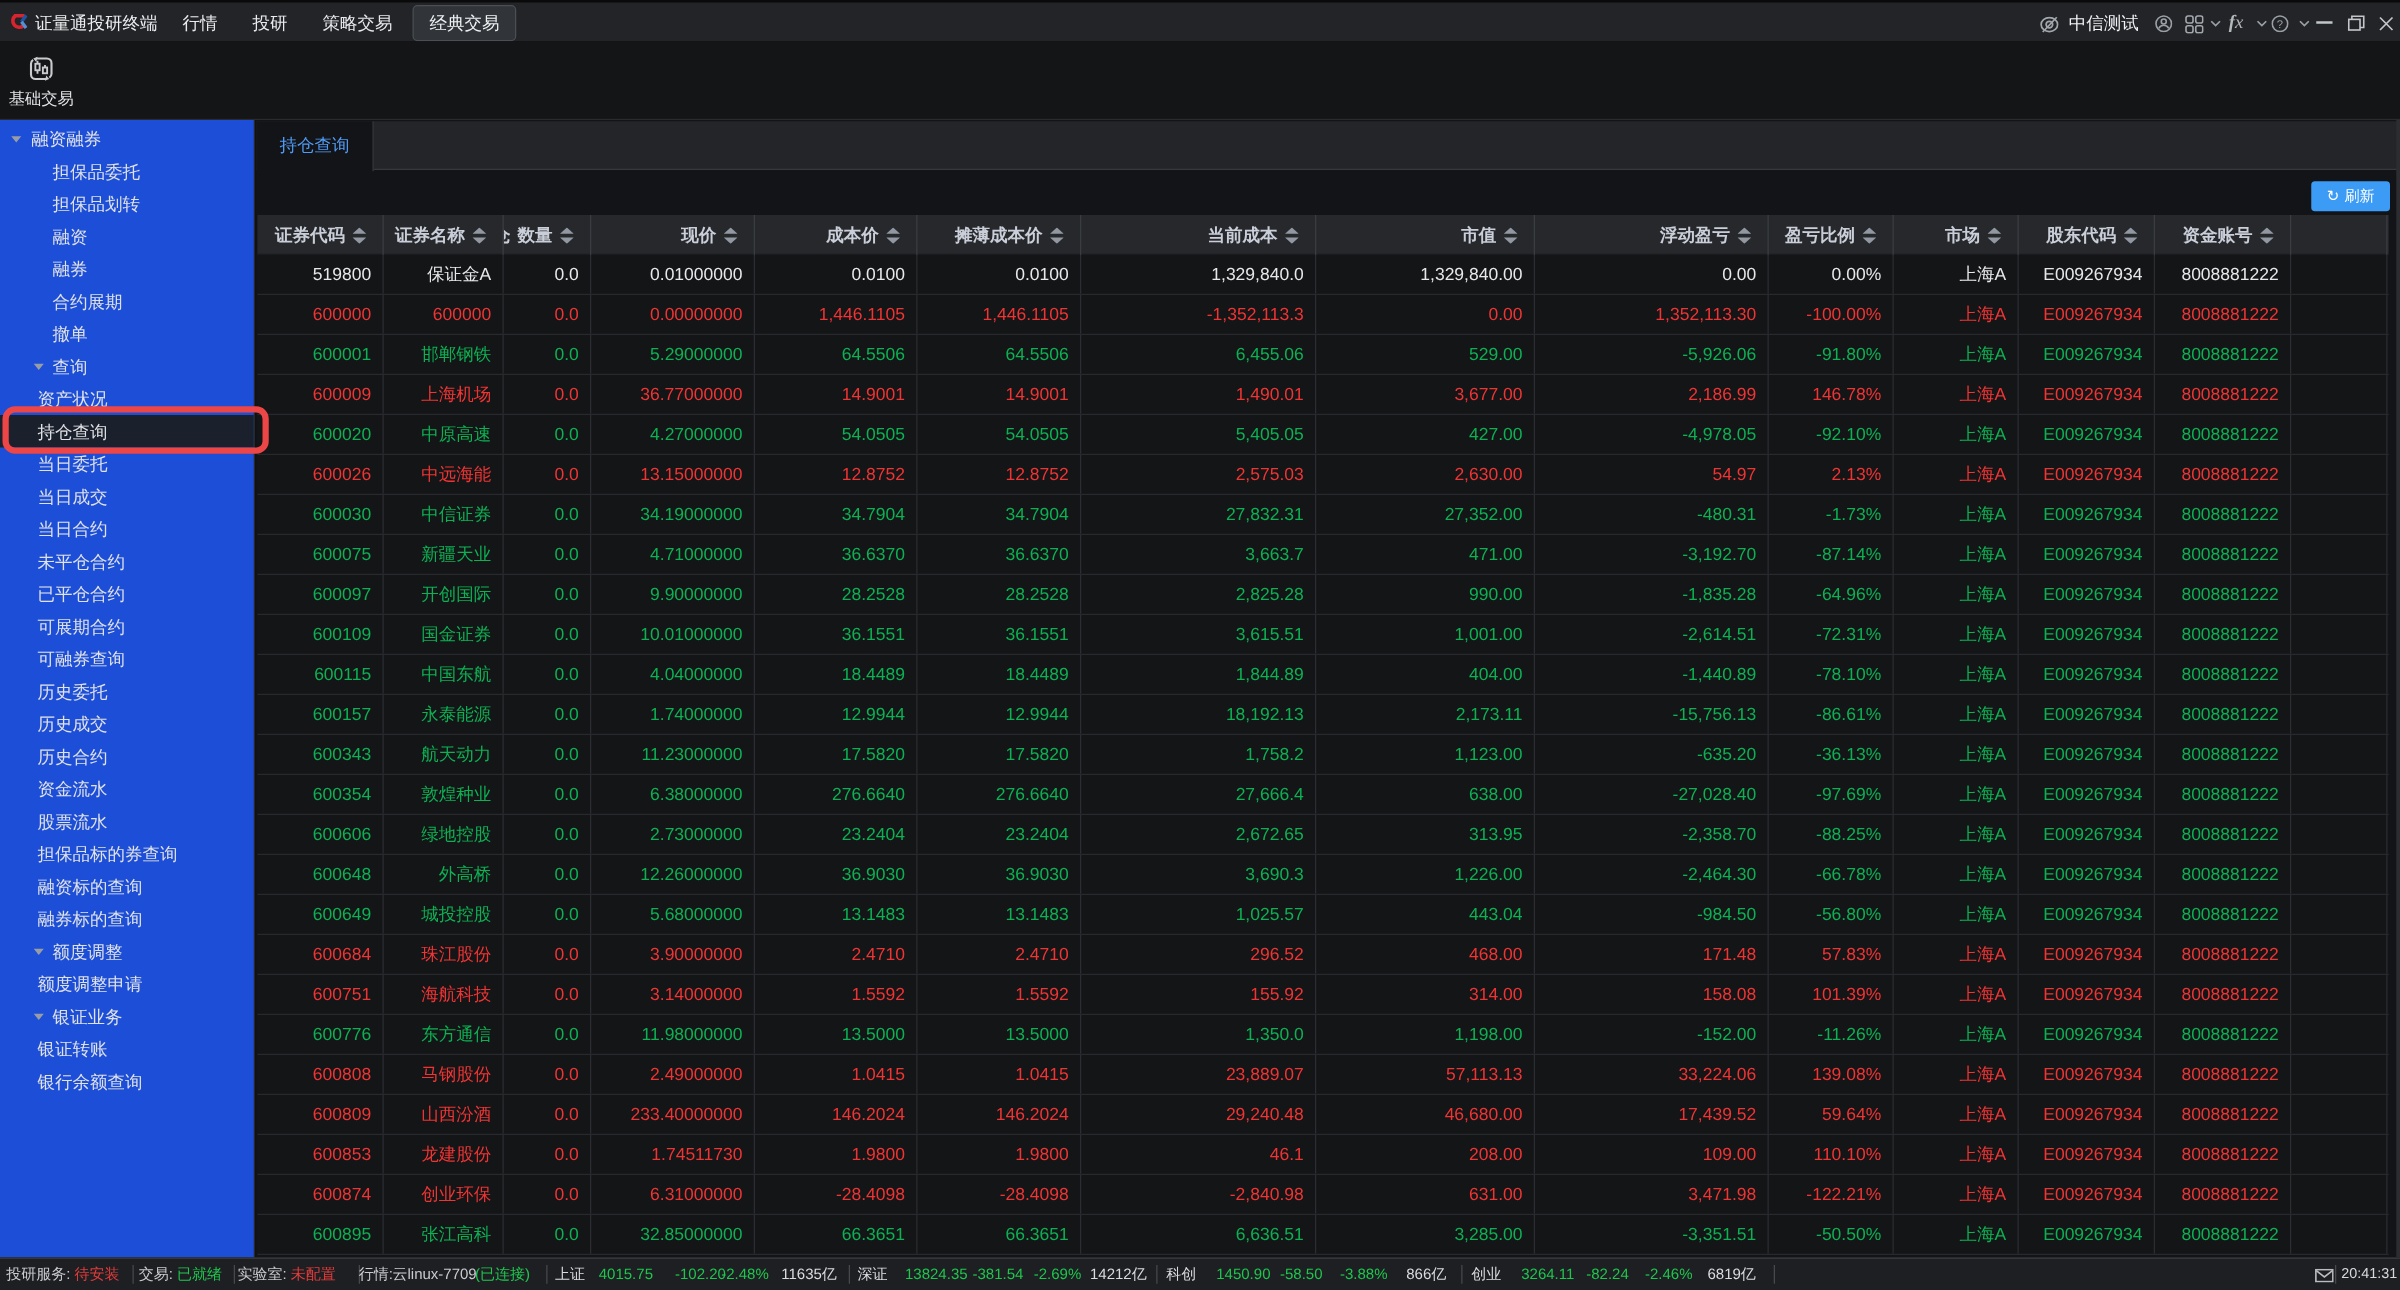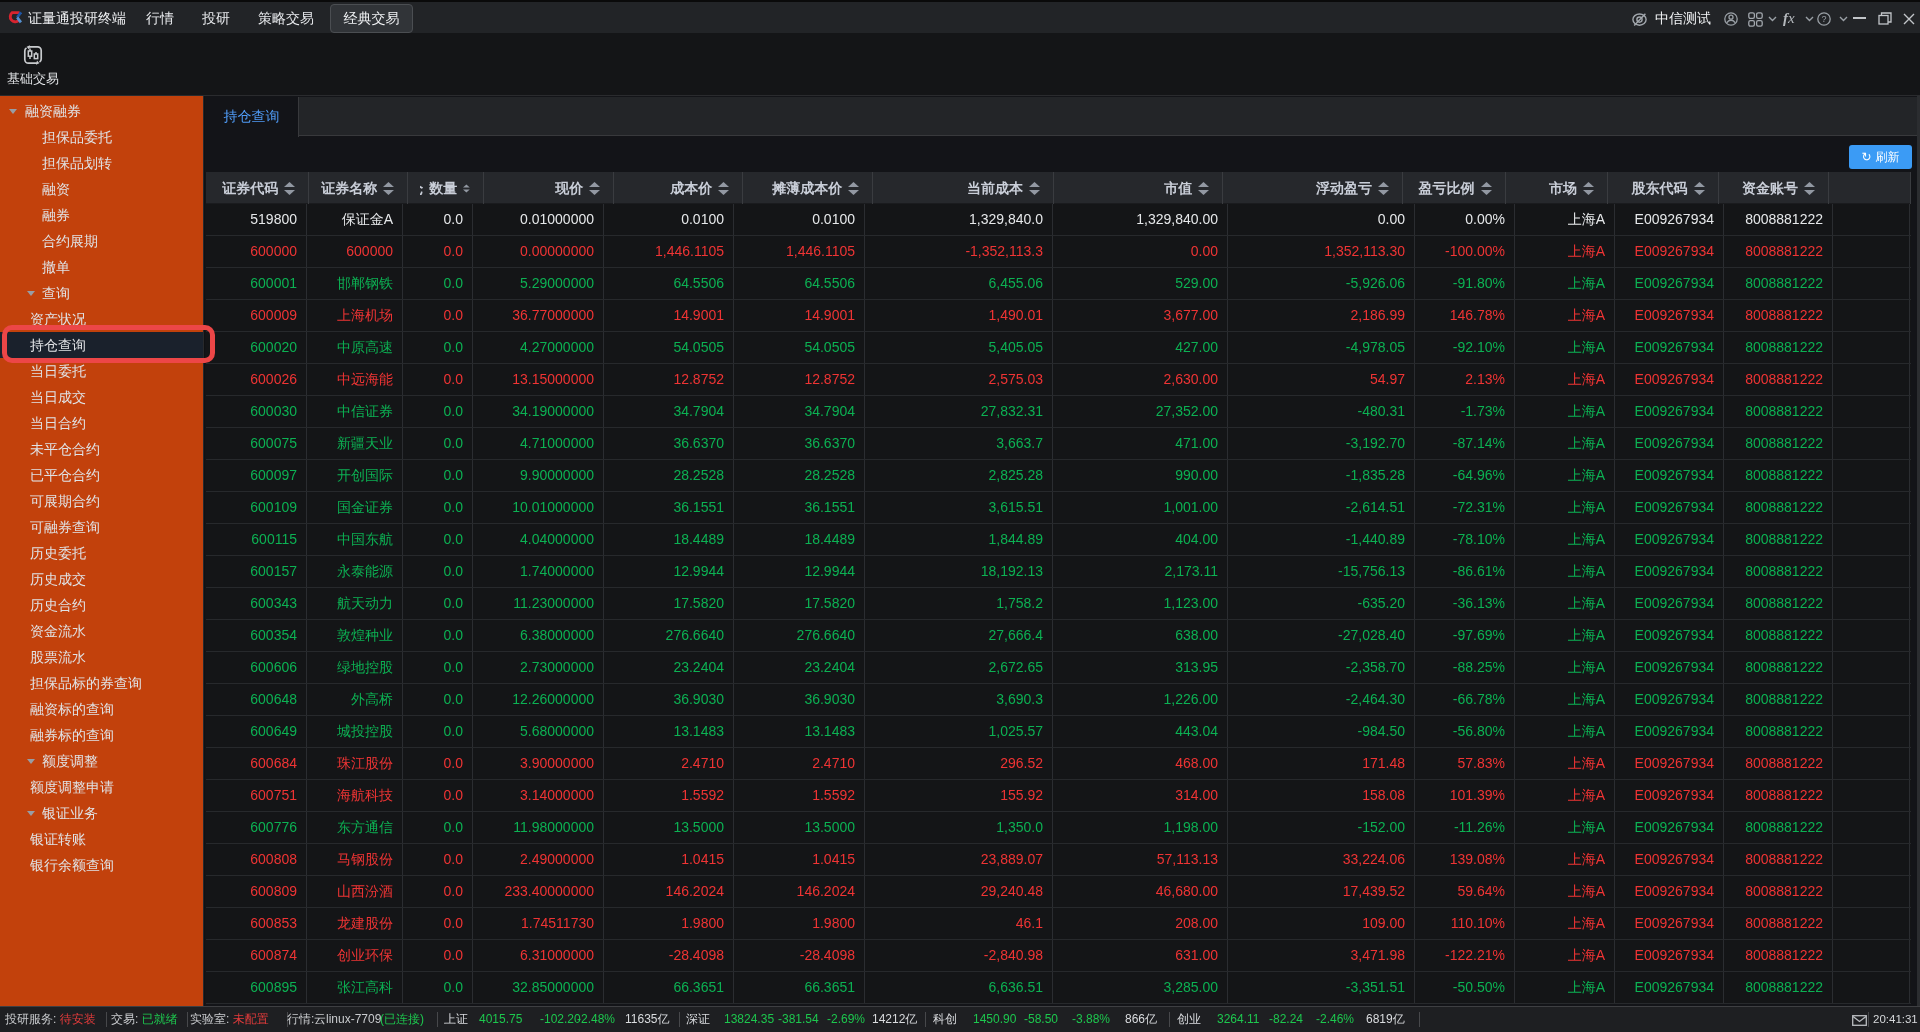--- a/index.html
+++ b/index.html
@@ -10,36 +10,36 @@
 
 #titlebar { position:absolute; left:0; top:0; width:1920px; height:33px; background:#222427; border-top:2px solid #0a0a0a; }
 
 .tmenu { position:absolute; top:0; height:33px; line-height:33px; color:#e8eaed; font-size:14px; }
 #apptitle { left:28px; color:#eceef0; }
 #tabbox { position:absolute; left:330px; top:2px; width:83px; height:29px; background:#313438; border:1px solid #4b4e52; border-radius:4px; text-align:center; line-height:27px; color:#f0f2f4; }
 
 #toolbar { position:absolute; left:0; top:33px; width:1920px; height:63px; background:#141517; border-bottom:1px solid #2a2b2e; }
 #btnbase { position:absolute; left:7px; top:11px; width:52px; height:44px; text-align:center; color:#e2e4e7; font-size:13px; }
 
-#sidebar { position:absolute; left:0; top:96px; width:204px; height:910px; background:#c2410c; border-right:1px solid #28292c; }
+#sidebar { position:absolute; left:0; top:96px; width:204px; height:910px; background:#1d4ed8; border-right:1px solid #28292c; }
 .sitem { position:relative; width:203px; height:26px; line-height:26px; color:#e0e2e5; font-size:14px; white-space:nowrap; }
 .sitem.sel { background:#1a212c; }
 .ind1 { padding-left:25px; } .ind2 { padding-left:42px; } .ind3 { padding-left:30px; }
 .arr { position:absolute; top:11px; width:0; height:0; border-left:4.5px solid transparent; border-right:4.5px solid transparent; border-top:5px solid #989da5; }
 .arr.a1 { left:9px; } .arr.a2 { left:27px; }
 #redbox { position:absolute; left:2px; top:325px; width:213px; height:38px; border:5px solid #ec4647; border-radius:10px; z-index:50; }
 
 #main { position:absolute; left:205px; top:96px; width:1715px; height:910px; background:#131418; }
 #tabstrip { position:absolute; left:0; top:1px; width:1715px; height:39px; background:#232528; border-bottom:1px solid #38393c; }
 #activetab { position:absolute; left:0; top:0; width:94px; height:40px; background:#131418; border-right:1px solid #38393c; color:#4f9bf5; text-align:center; line-height:39px; font-size:14px; z-index:5; }
 #refresh { position:absolute; right:8px; top:49px; width:63px; height:24px; background:#3b9bf5; border-radius:3px; color:#fff; font-size:12px; display:flex; align-items:center; justify-content:center; gap:4px; }
 
 #tbl { position:absolute; left:1px; top:76px; width:1705px; }
 .hrow { display:flex; height:32px; background:#26282c; border-bottom:1px solid #1a1b1e; }
-.hc { height:32px; line-height:32px; font-weight:bold; color:#c9ced8; text-align:right; border-right:1px solid #3a3c40; padding-right:13px; white-space:nowrap; overflow:hidden; display:flex; align-items:center; justify-content:flex-end; gap:6px;margin-left:12px; }
+.hc { height:32px; line-height:32px; font-weight:bold; color:#c9ced8; text-align:right; border-right:1px solid #3a3c40; padding-right:13px; white-space:nowrap; overflow:hidden; display:flex; align-items:center; justify-content:flex-end; gap:6px; }
 .drow { display:flex; height:32px; background:#141517; border-bottom:1px solid #27292c; }
 .dc { height:31px; line-height:31px; text-align:right; border-right:1px solid #2b2d31; padding-right:9px; white-space:nowrap; overflow:hidden; font-size:14px; }
 .w { color:#e6e8ea; } .r { color:#ef3434; } .g { color:#0cb153; }
 .sort { display:inline-block; width:11px; }
 
 #statusbar { position:absolute; left:0; top:1006px; width:1920px; height:26px; background:#1e1f22; border-top:1px solid #3e3f42; font-size:12px; color:#c9cbce; }
 #statusbar span { position:absolute; top:0; height:25px; line-height:25px; white-space:nowrap;text-align:center; }
 .ssep { width:1px; height:15px !important; background:#47484b; top:5px !important; }
 .sred { color:#e23b3b; } .sgreen { color:#1dc74e; } .swhite { color:#dadcdf; }
 </style>

